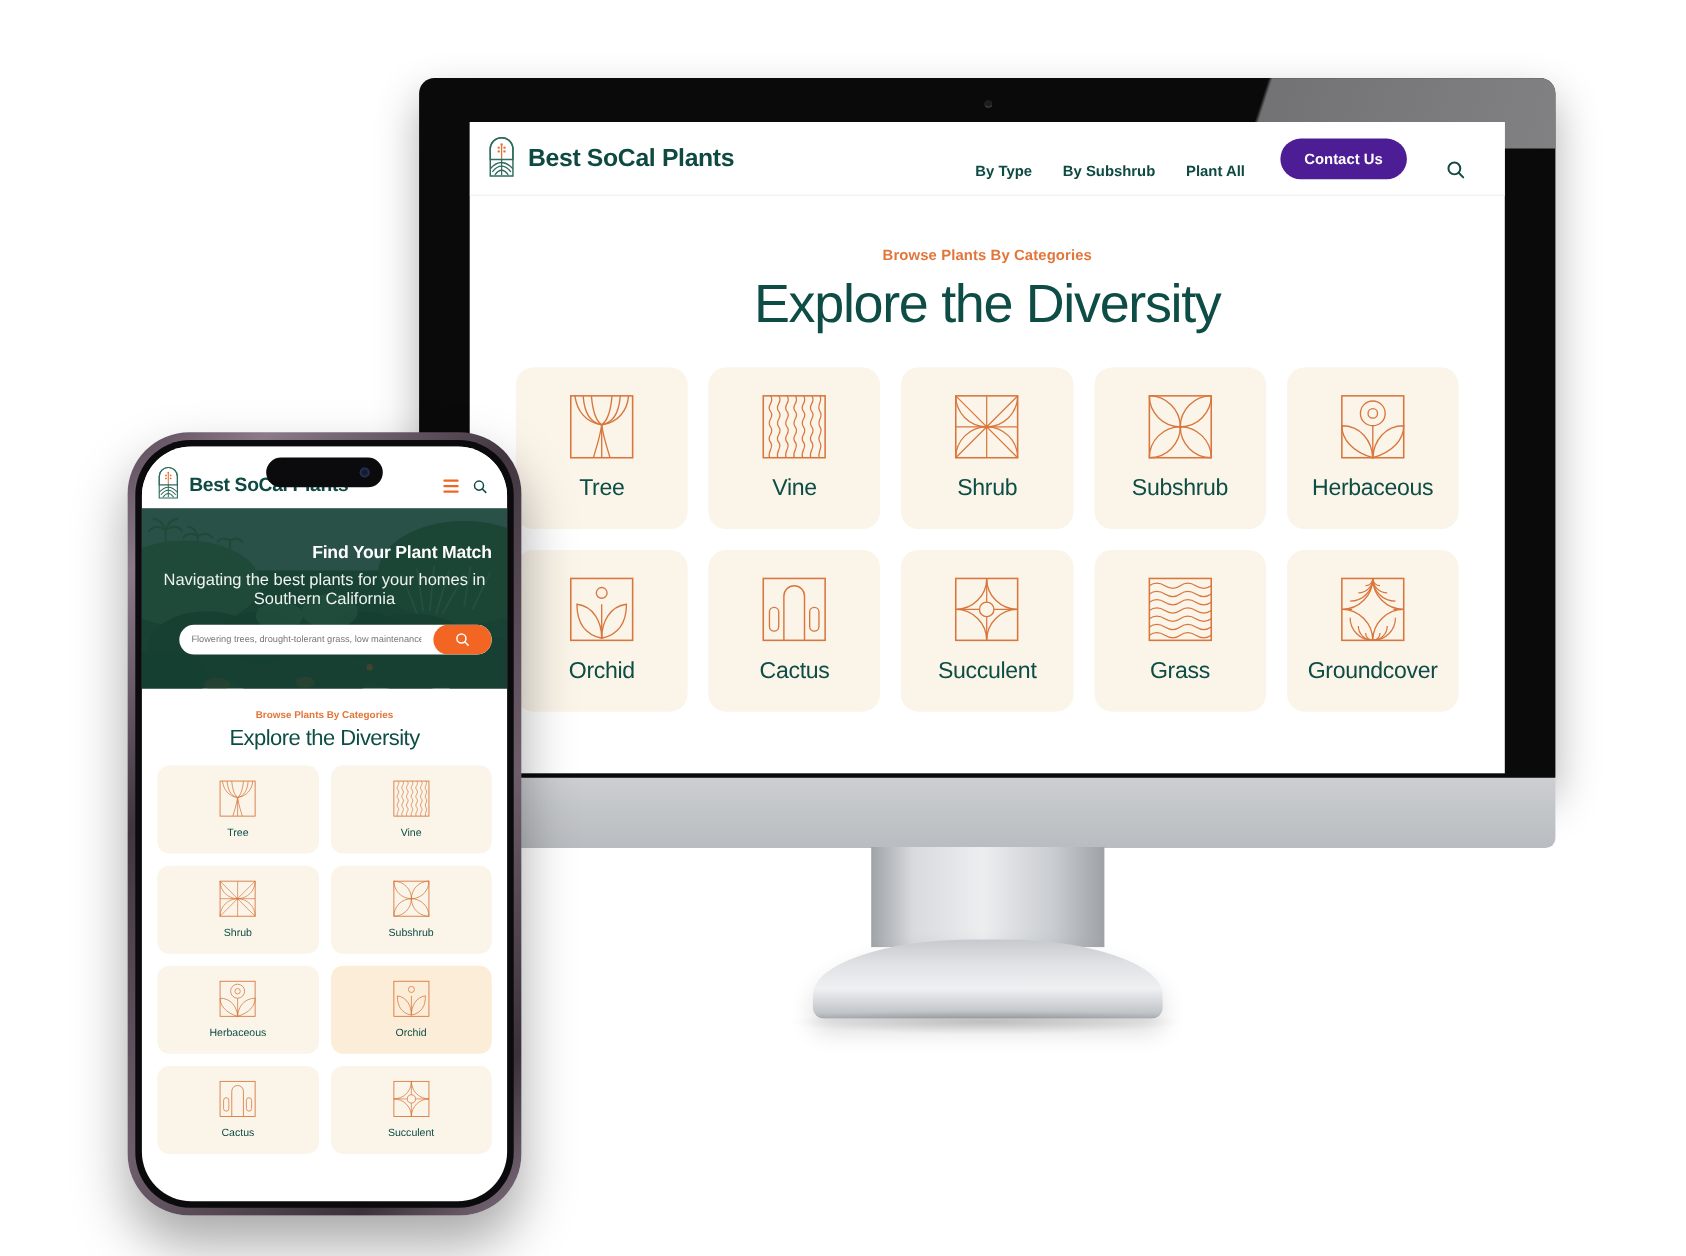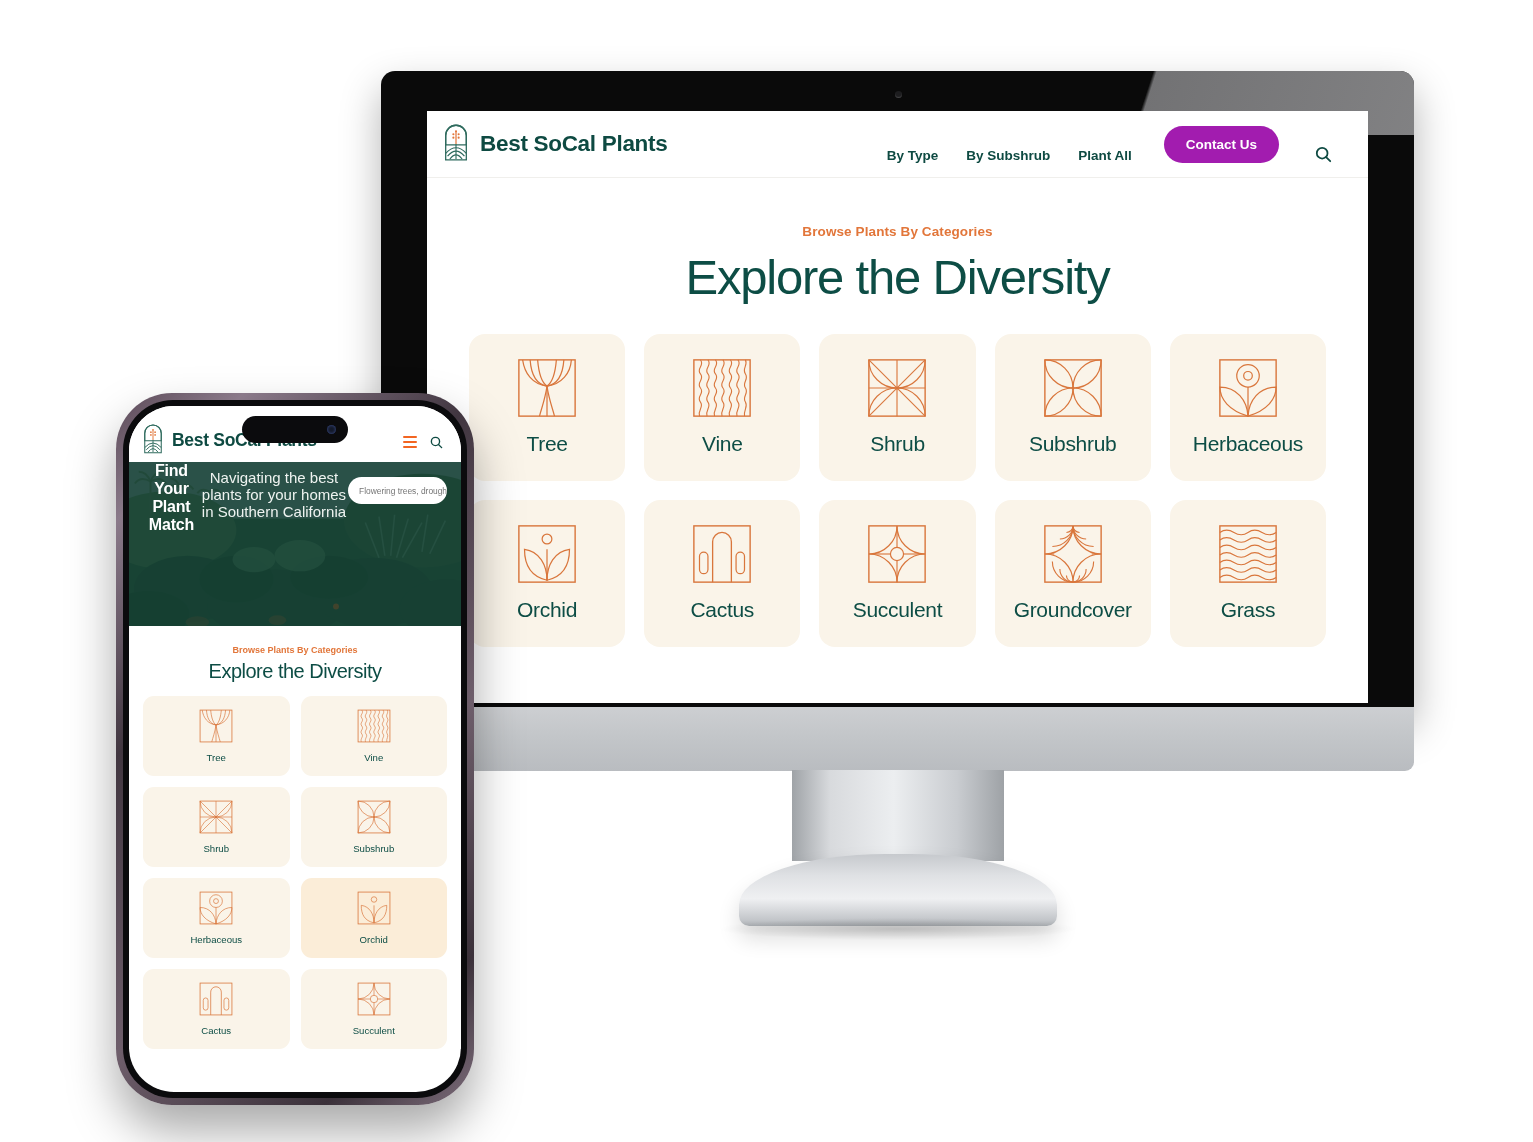--- a/index.html
+++ b/index.html
@@ -34,21 +34,21 @@
   
   .d-header {
     height:67px; background:#fff; display:flex; align-items:center;
     padding:0 36px 0 14px; border-bottom:1px solid #f0efec;
   }
   .brand { display:flex; align-items:center; gap:9px; }
   .brand-name { font-size:22.5px; font-weight:700; color:#0e4a42; letter-spacing:-.3px; }
   .d-nav { margin-left:auto; display:flex; align-items:flex-end; gap:28px; }
   .d-nav a { font-size:13.5px; font-weight:700; color:#0e4a42; text-decoration:none; white-space:nowrap; }
   .btn-contact {
-    background:#a21caf; color:#fff; font-size:13.5px; font-weight:700;
+    background:#4c1d95; color:#fff; font-size:13.5px; font-weight:700;
     padding:11px 22px; border-radius:999px; border:none; cursor:pointer; white-space:nowrap;
     margin-left:4px;
   }
   .search-ic { color:#0e4a42; display:flex; align-items:center; cursor:pointer; margin-left:8px; }
 
   .d-main { padding:46px 42px 0; text-align:center; }
   .eyebrow { font-size:13.5px; font-weight:700; color:#E2763A; letter-spacing:.1px; }
   .h1 { font-size:49px; font-weight:400; color:#0d4d45; letter-spacing:-1.2px; margin-top:12px; line-height:1.1; }
 
   .grid { display:grid; grid-template-columns:repeat(5,1fr); gap:19px; margin-top:29px; }
@@ -108,21 +108,21 @@
     height:56px; background:#fff; display:flex; align-items:center; gap:7px;
     padding:12px 18px 0 12px;
   }
   .m-brand-name { font-size:17.5px; font-weight:700; color:#0e4a42; letter-spacing:-.3px; }
   .m-actions { margin-left:auto; display:flex; align-items:center; gap:13px; padding-top:4px; }
   .burger { display:flex; flex-direction:column; gap:3px; cursor:pointer; }
   .burger i { display:block; width:14px; height:2px; background:#F26522; border-radius:1px; }
 
   .m-hero {
     position:relative; height:164px; overflow:hidden;
-    display:flex; flex-direction:row; align-items:flex-start; justify-content:center;
+    display:flex; flex-direction:column; align-items:flex-end; justify-content:center;
     text-align:center; padding:0 14px;
   }
   .m-hero-bg { position:absolute; inset:0; }
   .m-hero-overlay { position:absolute; inset:0; background:rgba(11,54,44,.62); }
   .m-hero > *:not(.m-hero-bg):not(.m-hero-overlay) { position:relative; z-index:2; }
   .m-hero h2 { font-size:16px; font-weight:700; color:#fff; letter-spacing:-.2px; }
   .m-hero p { font-size:15px; color:#eef3f0; margin-top:7px; }
   .m-search {
     margin-top:15px; width:284px; height:27px; background:#fff; border-radius:999px;
     display:flex; align-items:center; overflow:hidden;
@@ -355,29 +355,29 @@
               <span class="tile-label">Cactus</span>
             </div>
             <div class="tile">
               <svg width="60" height="60" viewBox="0 0 64 64">
                   <use href="#ic-succulent"></use>
                 </svg>
               <span class="tile-label">Succulent</span>
             </div>
             <div class="tile">
               <svg width="60" height="60" viewBox="0 0 64 64">
+                  <use href="#ic-grass"></use>
+                </svg>
+              <span class="tile-label">Grass</span>
+            </div>
+            <div class="tile">
+              <svg width="60" height="60" viewBox="0 0 64 64">
                   <use href="#ic-groundcover"></use>
                 </svg>
               <span class="tile-label">Groundcover</span>
-            </div>
-            <div class="tile">
-              <svg width="60" height="60" viewBox="0 0 64 64">
-                  <use href="#ic-grass"></use>
-                </svg>
-              <span class="tile-label">Grass</span>
             </div>
           </div>
         </div>
 
       </div>
     </div>
 
     <div id="chin"></div>
     <div id="neck"></div>
     <div id="foot"></div>

